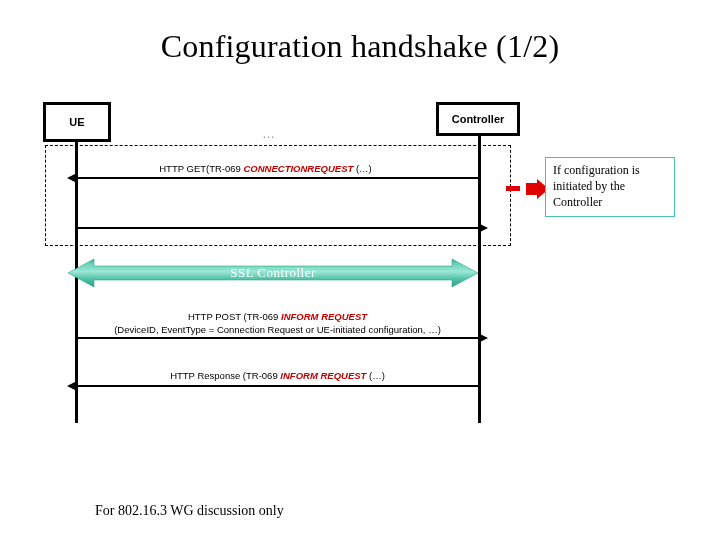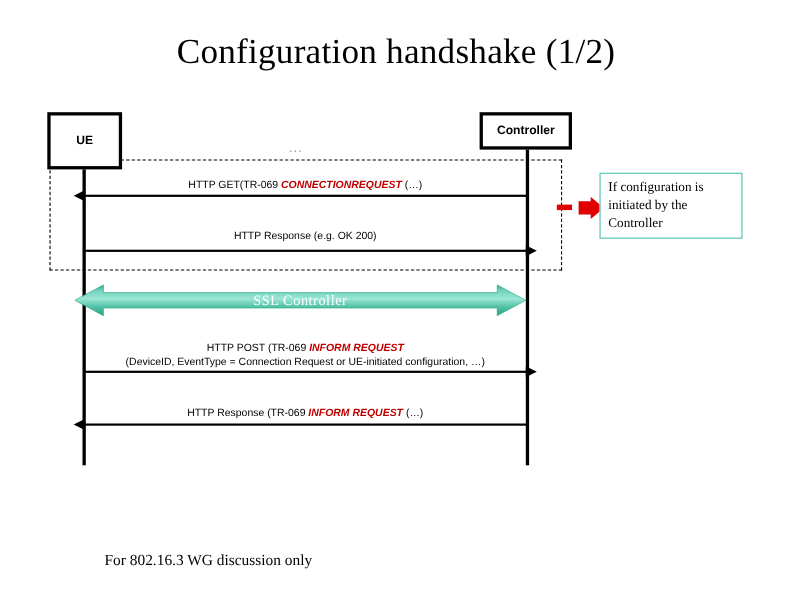--- a/index.html
+++ b/index.html
@@ -36,21 +36,21 @@
     border: 3px solid #000000;
     background: #ffffff;
     display: flex;
     align-items: center;
     justify-content: center;
     font-size: 11px;
     font-weight: bold;
     color: #000000;
     z-index: 6;
   }
-  #ue-box      { left: 43px;  top: 102px; width: 68px; height: 52px; }
+  #ue-box      { left: 43px;  top: 102px; width: 68px; height: 40px; }
   #ctrl-box    { left: 436px; top: 102px; width: 84px; height: 34px; }
 
   
   .lifeline {
     position: absolute;
     width: 3px;
     background: #000000;
     z-index: 2;
   }
   #ue-lifeline   { left: 75px;  top: 137px; height: 286px; }
@@ -107,21 +107,21 @@
     text-align: center;
   }
   .msg-label .em {
     color: #c00000;
     font-style: italic;
     font-weight: bold;
   }
 
   
   #msg1      { left: 76px; top: 177px; width: 403px; }
-  #msg1-lbl  { left: 76px; top: 163px; width: 403px; }
+  #msg1-lbl  { left: 64px; top: 163px; width: 403px; }
 
   
   #msg2      { left: 76px; top: 227px; width: 403px; }
   #msg2-lbl  { left: 76px; top: 209px; width: 403px; }
 
   
   #msg3      { left: 76px; top: 337px; width: 403px; }
   #msg3-lbl  { left: 41px; top: 310px; width: 473px; line-height: 13px; }
 
   
@@ -209,23 +209,20 @@
   <div class="ellipsis">…</div>
 
   <div class="msg-label" id="msg1-lbl">
     <span>HTTP GET(TR-069 </span><span class="em">CONNECTIONREQUEST</span><span> (…)</span>
   </div>
   <div class="msg" id="msg1">
     <div class="line" style="width:403px"></div>
     <div class="head left"></div>
   </div>
 
-  <div class="msg-label" id="msg2-lbl">
-    <span>HTTP Response (e.g. OK 200)</span>
-  </div>
   <div class="msg" id="msg2">
     <div class="line" style="width:403px"></div>
     <div class="head right"></div>
   </div>
 
   <div id="ssl-band">
     <svg width="410" height="30" viewBox="0 0 410 30" xmlns="http://www.w3.org/2000/svg">
       <defs>
         <linearGradient id="sslgrad" x1="0" y1="0" x2="0" y2="1">
           <stop offset="0%" stop-color="#2ea98c"></stop>

